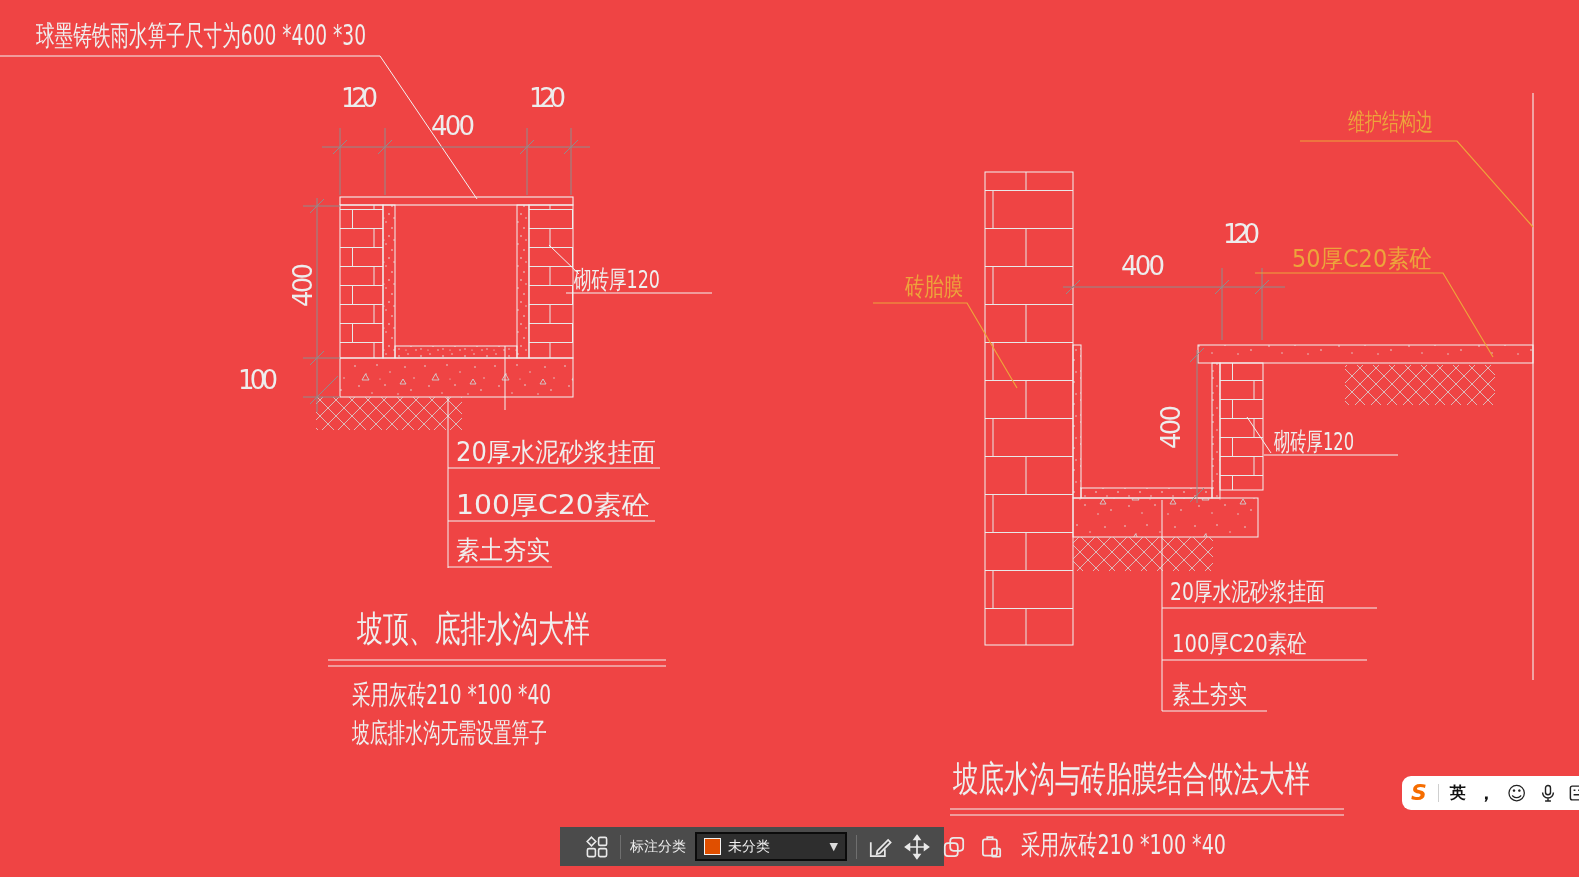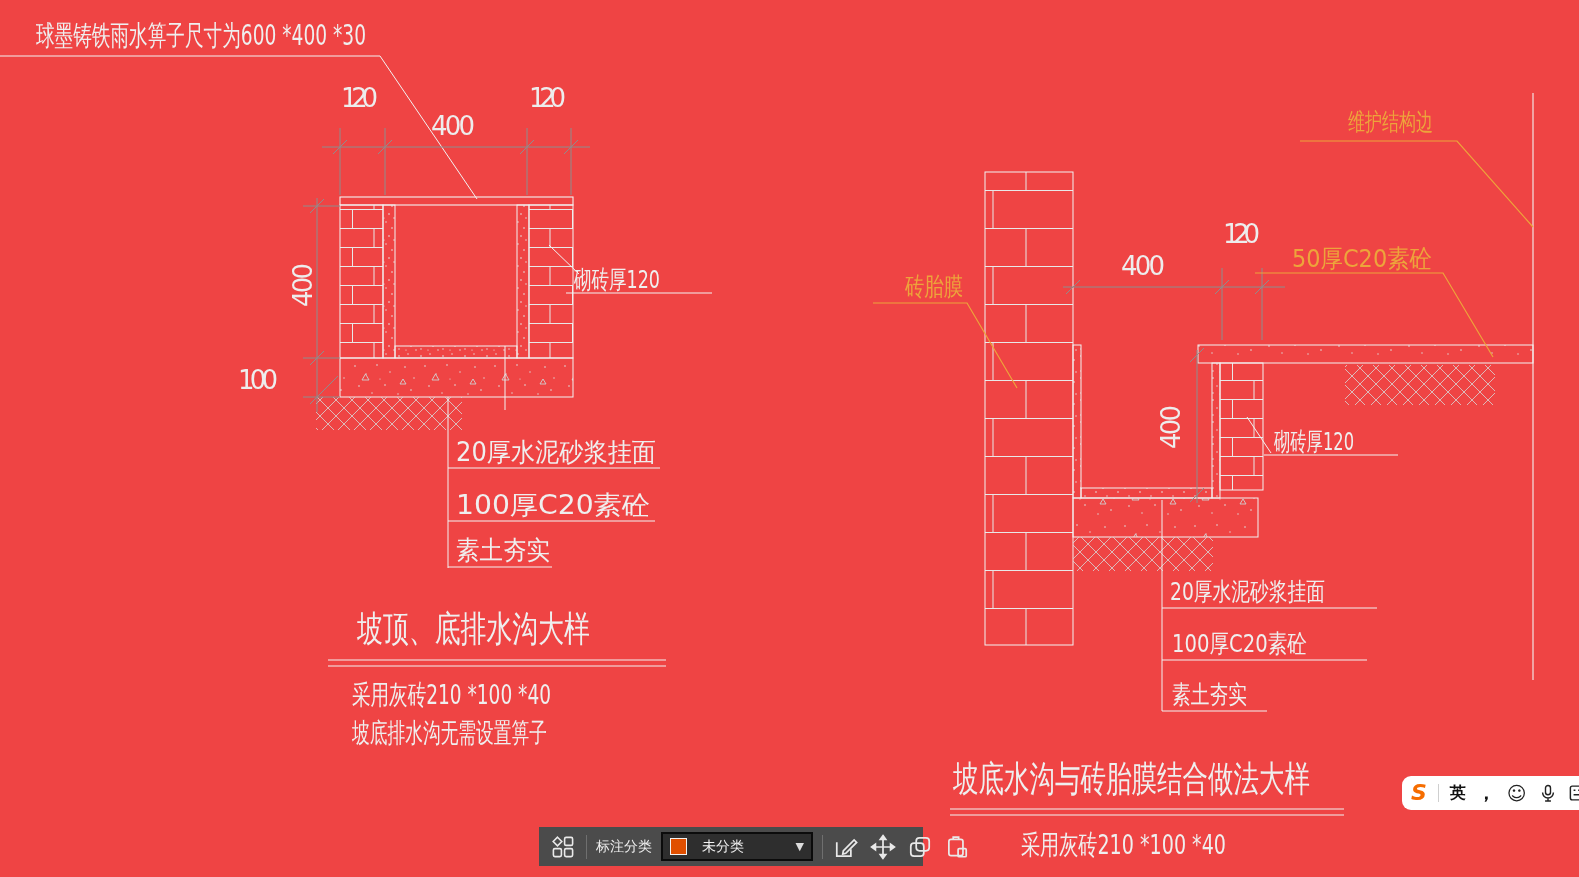--- a/index.html
+++ b/index.html
@@ -7,26 +7,26 @@
   #stage{position:relative;width:1579px;height:877px;background:#ef4444;}
   svg text{font-family:"DejaVu Sans","Liberation Sans",sans-serif;fill:#efefef;}
   .ol{stroke:#f2f2f2;stroke-width:1.1;fill:none;}
   .dl{stroke:#8d8d8d;stroke-width:1;fill:none;}
   .ldr{stroke:#f2f2f2;stroke-width:1;fill:none;}
   .oln{stroke:#eda43b;stroke-width:1.2;fill:none;}
   .otx{fill:#eda43b;}
   .dtx{fill:#ededed;}
 
   
-  .toolbar{position:absolute;left:539px;top:827px;width:384px;height:39px;background:#4b4b4b;
-           display:flex;align-items:center;padding:0 10px;box-sizing:border-box;gap:9px;}
+  .toolbar{position:absolute;left:560px;top:827px;width:384px;height:39px;background:#4b4b4b;
+           display:flex;align-items:center;padding:0 23px;box-sizing:border-box;gap:9px;}
   .tb-sep{width:1px;height:24px;background:#6f6f6f;flex:none;}
   .tb-label{color:#f0f0f0;font-size:14px;white-space:nowrap;}
   .dropdown{flex:none;width:152px;height:29px;background:#2e2e2e;border:2px solid #0b0b0b;
-            display:flex;align-items:center;padding:0 7px;box-sizing:border-box;gap:15px;cursor:pointer;}
+            display:flex;align-items:center;padding:0 7px;box-sizing:border-box;gap:7px;cursor:pointer;}
   .swatch{width:15px;height:15px;background:#e04f00;border:1px solid #f2f2f2;flex:none;}
   .dd-value{color:#f2f2f2;font-size:14px;flex:1;}
   .dd-arrow{color:#dcdcdc;font-size:11px;flex:none;}
   .tb-btn{width:28px;height:28px;display:flex;align-items:center;justify-content:center;cursor:pointer;flex:none;}
 
   
   .ime{position:absolute;left:1402px;top:776px;width:177px;height:34px;background:#ffffff;
        border-radius:9px 0 0 9px;display:flex;align-items:center;padding:0 9px;box-sizing:border-box;
        gap:11px;overflow:hidden;}
   .ime-s{color:#f66d00;font-weight:bold;font-style:italic;font-size:22px;line-height:1;flex:none;}

